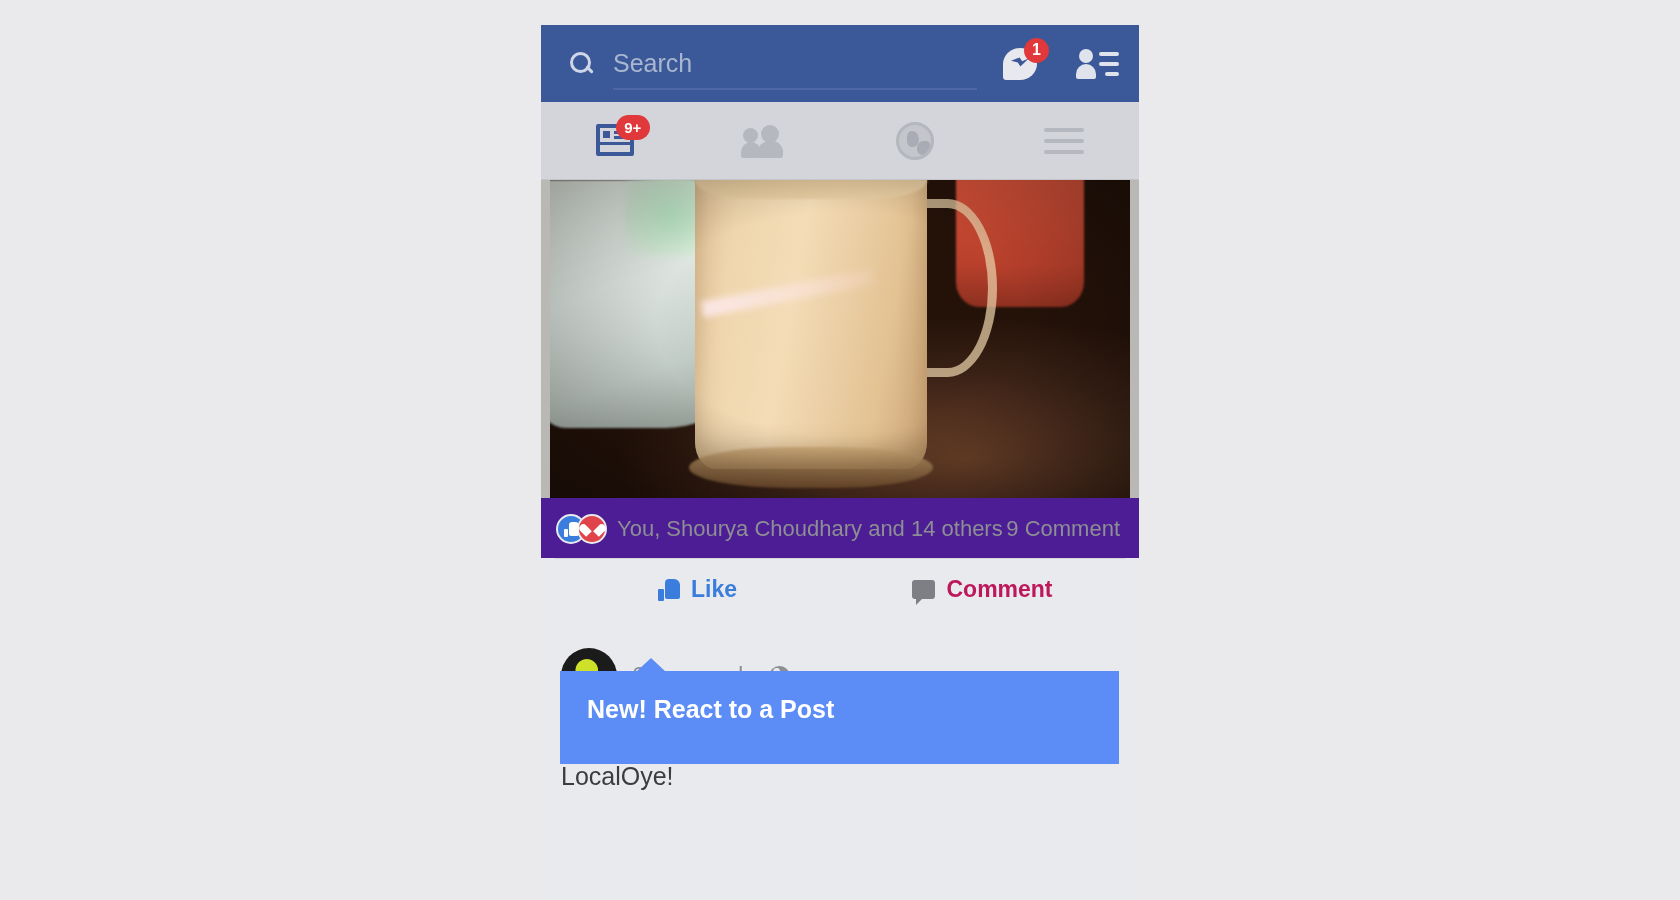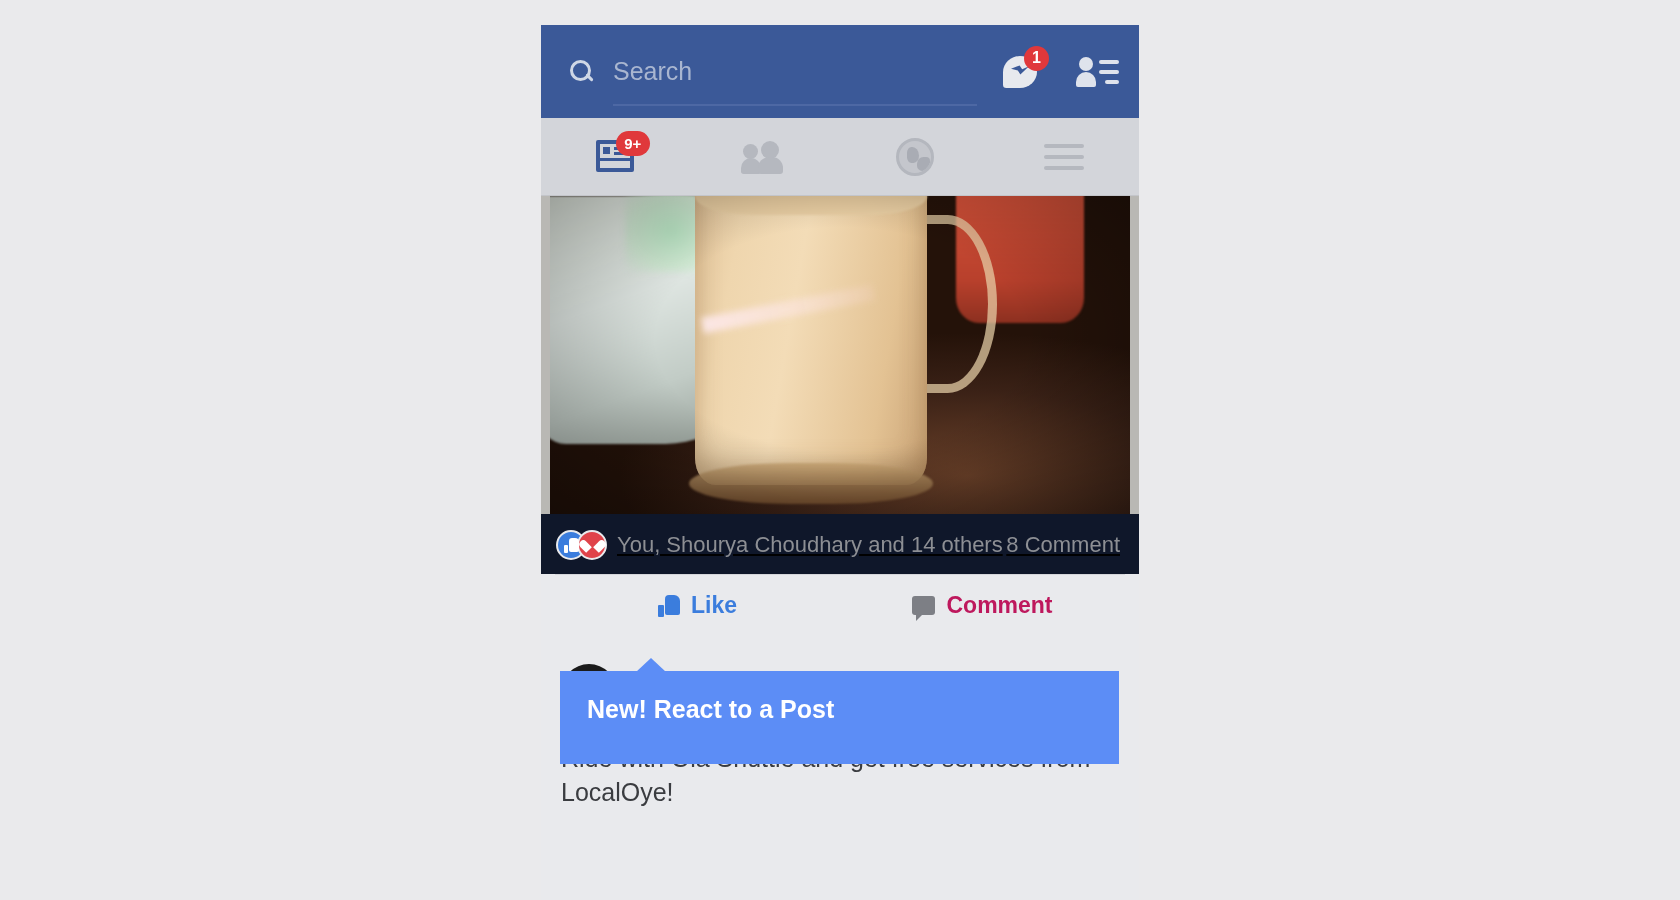--- a/index.html
+++ b/index.html
@@ -26,21 +26,21 @@
     top: 25px;
     width: 598px;
     height: 875px;
     background: #e9eaed;
     overflow: hidden;
   }
 
   
   .topbar {
     position: relative;
-    height: 93px;
+    height: 77px;
     background: #3b5998;
     display: flex;
     align-items: center;
     padding: 0 20px 0 28px;
   }
   .topbar-inner {
     position: relative;
     flex: 1;
     display: flex;
     align-items: center;
@@ -352,22 +352,21 @@
   .ph-vignette {
     position: absolute; inset: 0;
     background: radial-gradient(ellipse at 50% 45%, rgba(0,0,0,0) 45%, rgba(0,0,0,.38) 100%);
   }
 
   
   .likes-row {
     display: flex;
     align-items: center;
     padding: 16px 15px 14px 15px;
-    background: #0f172a;
-    text-decoration: underline;
+    background: #4c1d95;
   }
   .reaction-icons {
     display: flex;
     align-items: center;
     flex: 0 0 auto;
     margin-right: 10px;
   }
   .rx {
     width: 30px; height: 30px;
     border-radius: 50%;
@@ -659,21 +658,21 @@
     <div class="likes-row">
       <span class="reaction-icons">
         <span class="rx rx-like">
           <span class="rx-thumb"></span>
         </span>
         <span class="rx rx-love">
           <span class="rx-heart"></span>
         </span>
       </span>
       <span class="likes-text">You, Shourya Choudhary and 14 others</span>
-      <span class="comment-count">8 Comment</span>
+      <span class="comment-count">9 Comment</span>
     </div>
 
     <div class="action-bar">
       <button class="action-btn action-like">
         <span class="ico-thumb-up"></span>
         <span class="action-label">Like</span>
       </button>
       <button class="action-btn action-comment">
         <span class="ico-comment-bubble"></span>
         <span class="action-label">Comment</span>

